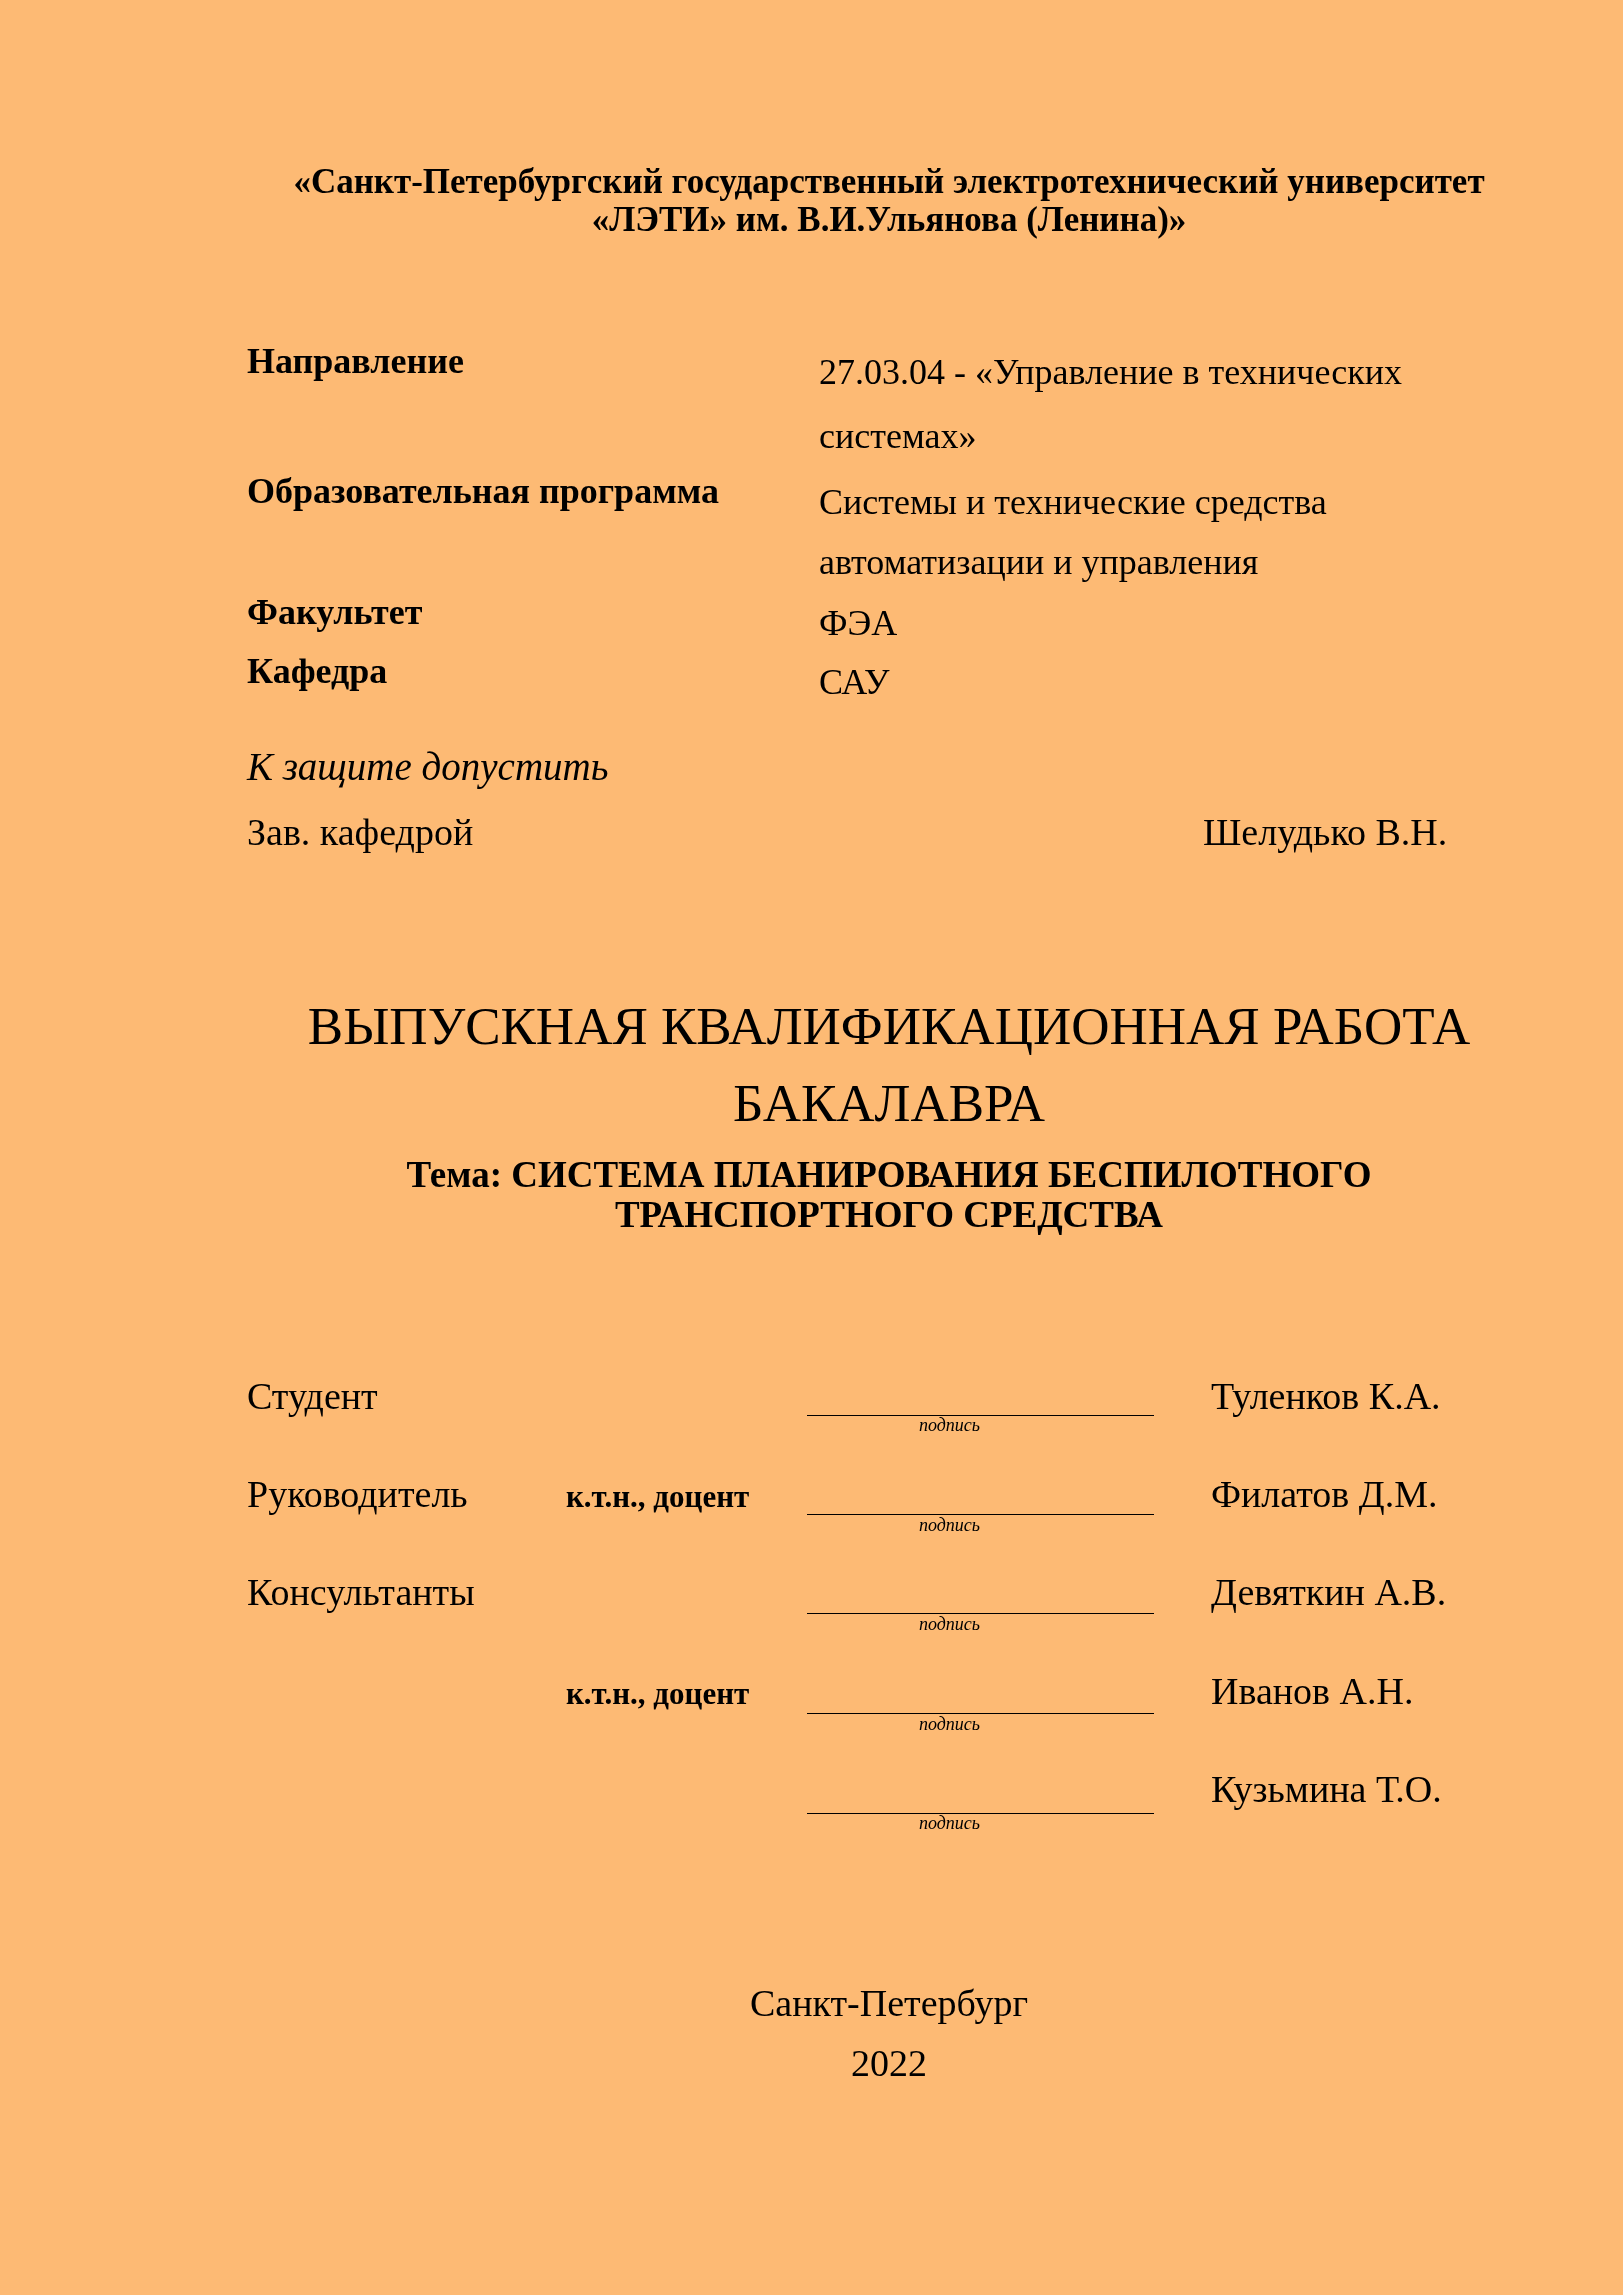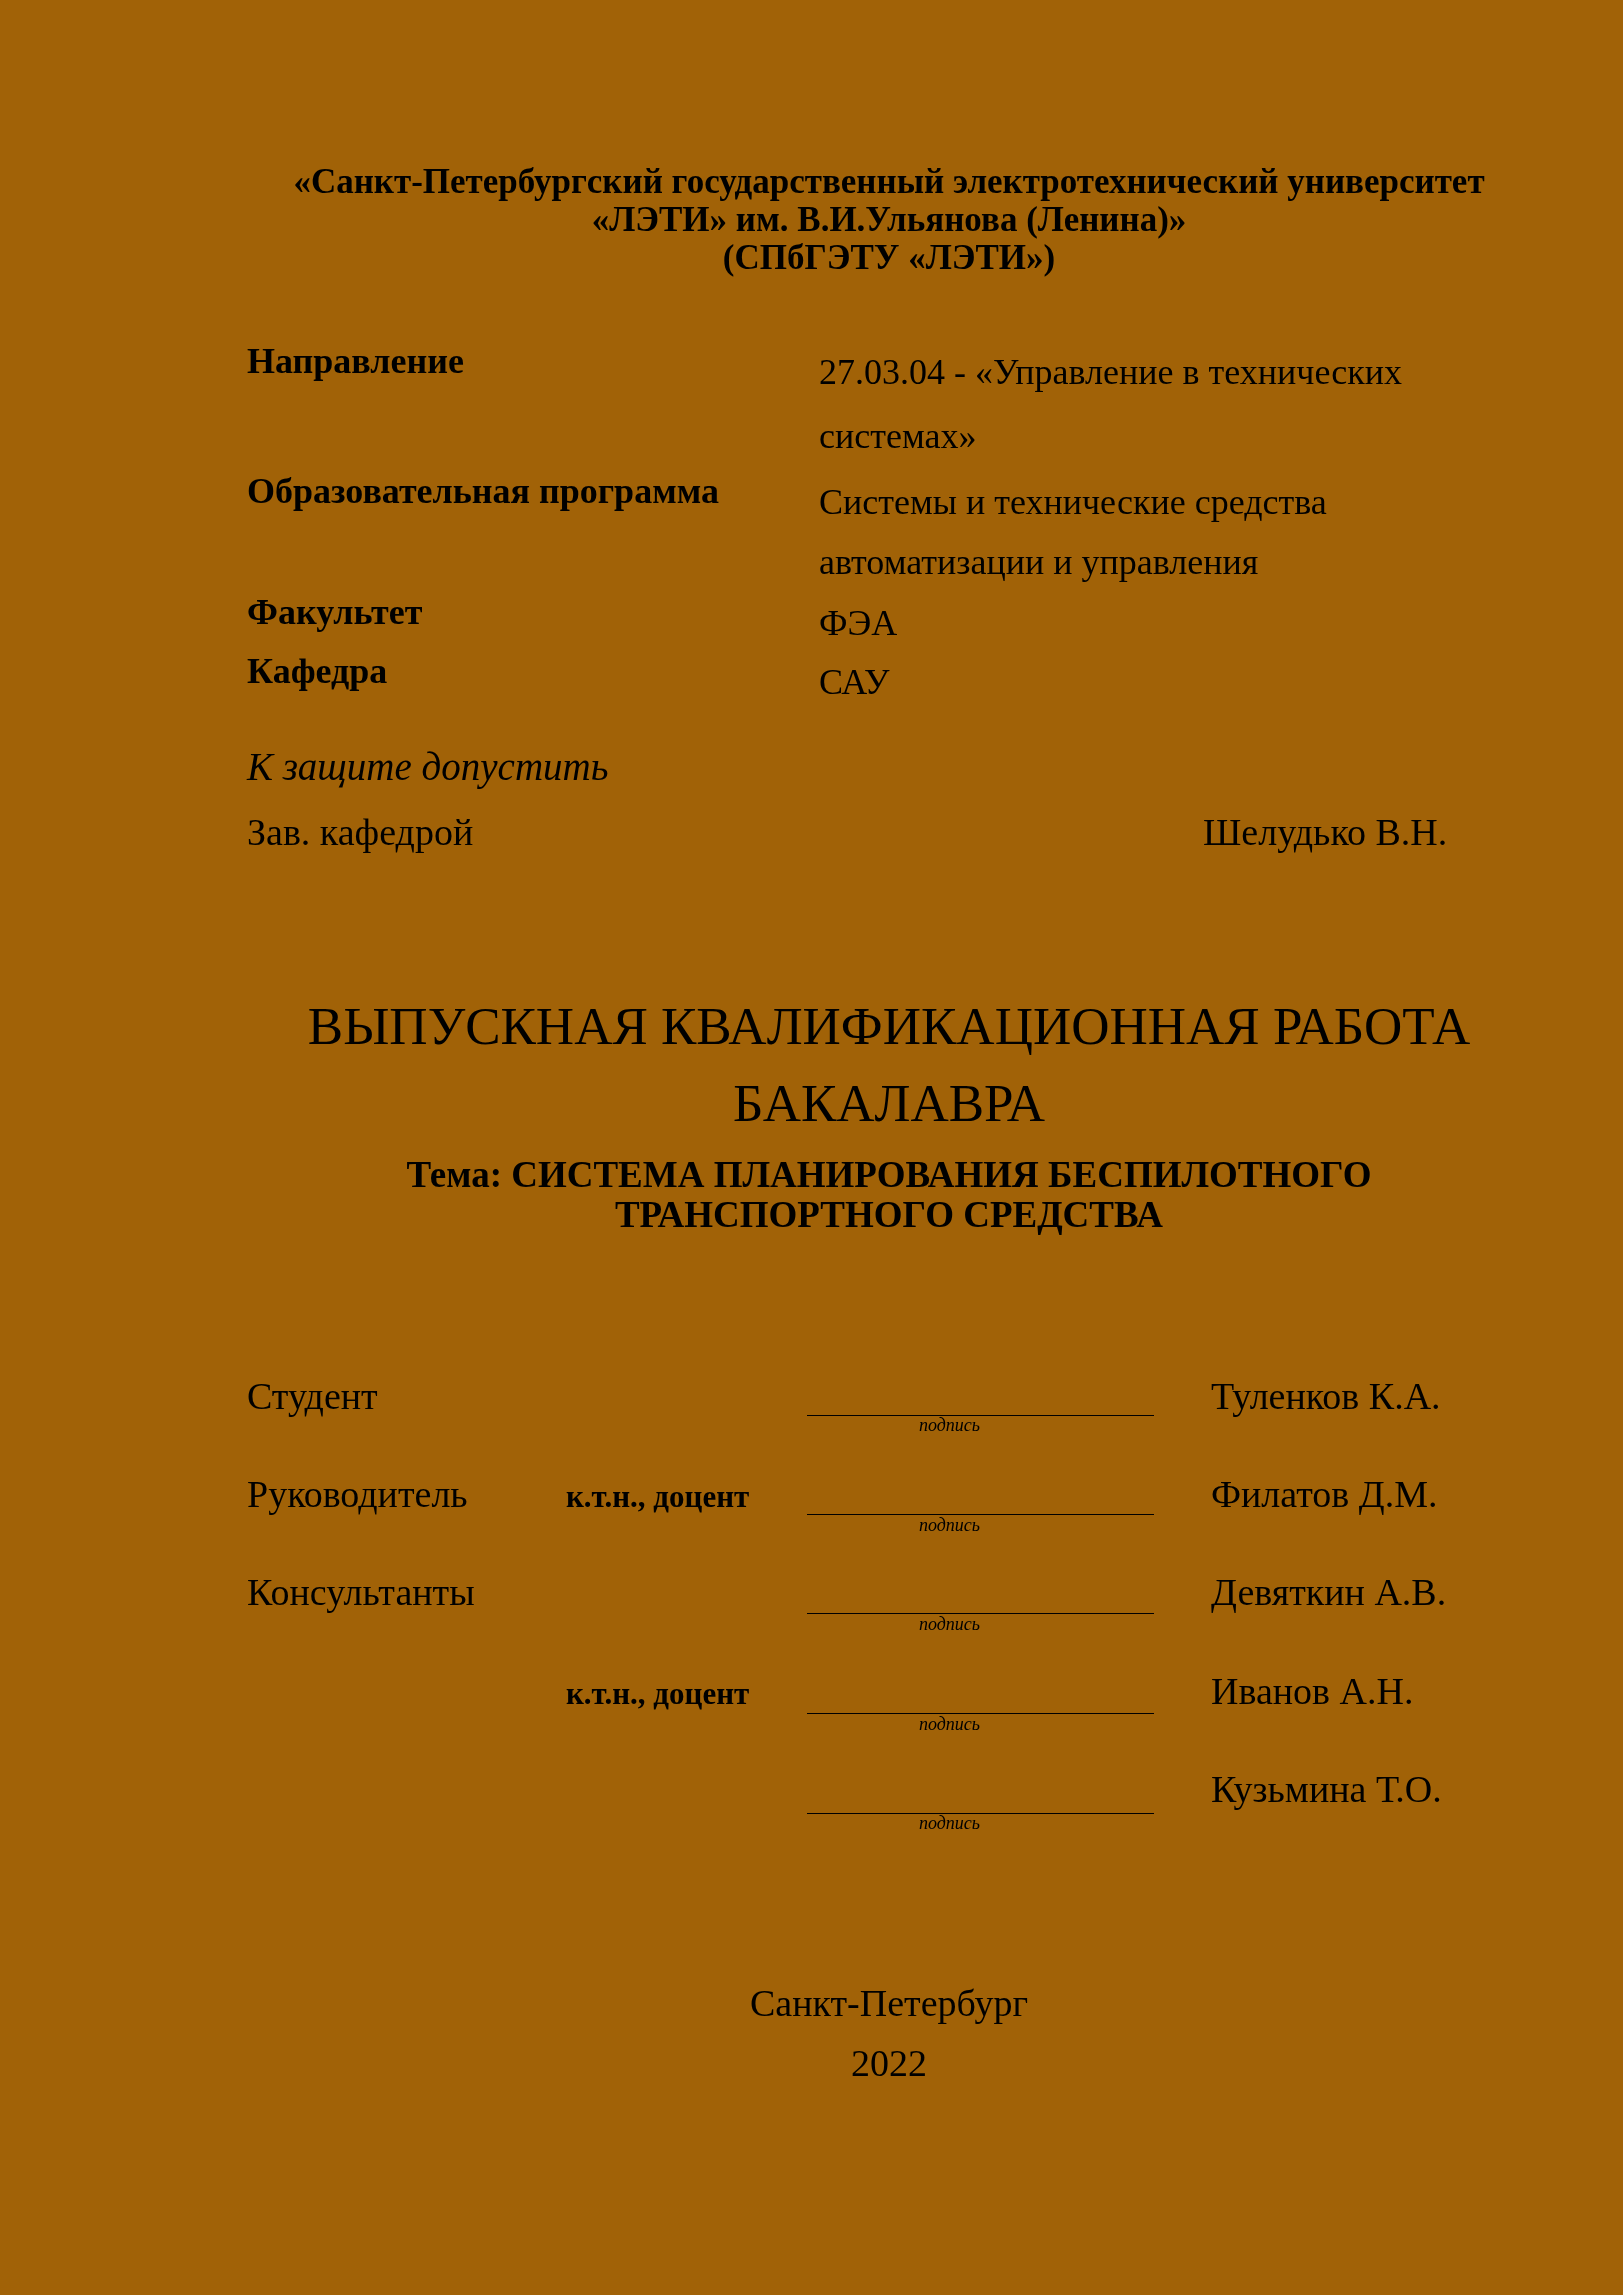--- a/index.html
+++ b/index.html
@@ -1,21 +1,21 @@
 <!DOCTYPE html>
 <html style="font-size:12.6px"><head>
 <meta charset="utf-8">
 <title>Document</title>
 <style>
   html, body { margin: 0; padding: 0; background: #ffffff; }
   .page {
     position: relative;
     width: 1623px;
     height: 2295px;
-    background: #a16207;
+    background: #fdba74;
     color: #000000;
     font-family: "Liberation Serif", "DejaVu Serif", serif;
     overflow: hidden;
   }
   .abs { position: absolute; line-height: 1; white-space: nowrap; }
   .center-block {
     position: absolute;
     left: 247px;
     width: 1284px;
     text-align: center;
@@ -51,21 +51,20 @@
   .footer-year { top: 2041px; font-size: 38px; }
 </style>
 </head>
 <body>
 
 <div class="page">
 
   <div class="center-block uni-header">
     <div>«Санкт-Петербургский государственный электротехнический университет</div>
     <div>«ЛЭТИ» им. В.И.Ульянова (Ленина)»</div>
-    <div>(СПбГЭТУ «ЛЭТИ»)</div>
   </div>
 
   <div class="abs lbl" style="top:343px">Направление</div>
   <div class="abs val" style="top:343px">27.03.04 - «Управление в технических</div>
   <div class="abs val" style="top:407px">системах»</div>
 
   <div class="abs lbl" style="top:473px">Образовательная программа</div>
   <div class="abs val" style="top:473px">Системы и технические средства</div>
   <div class="abs val" style="top:533px">автоматизации и управления</div>
 

